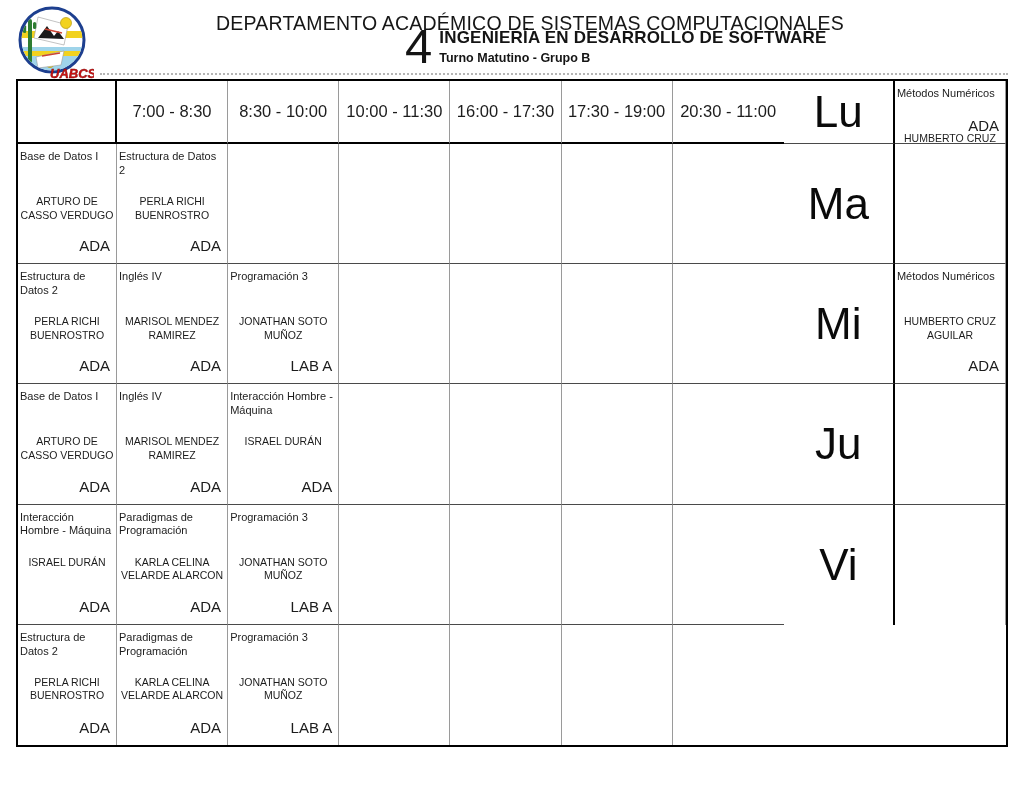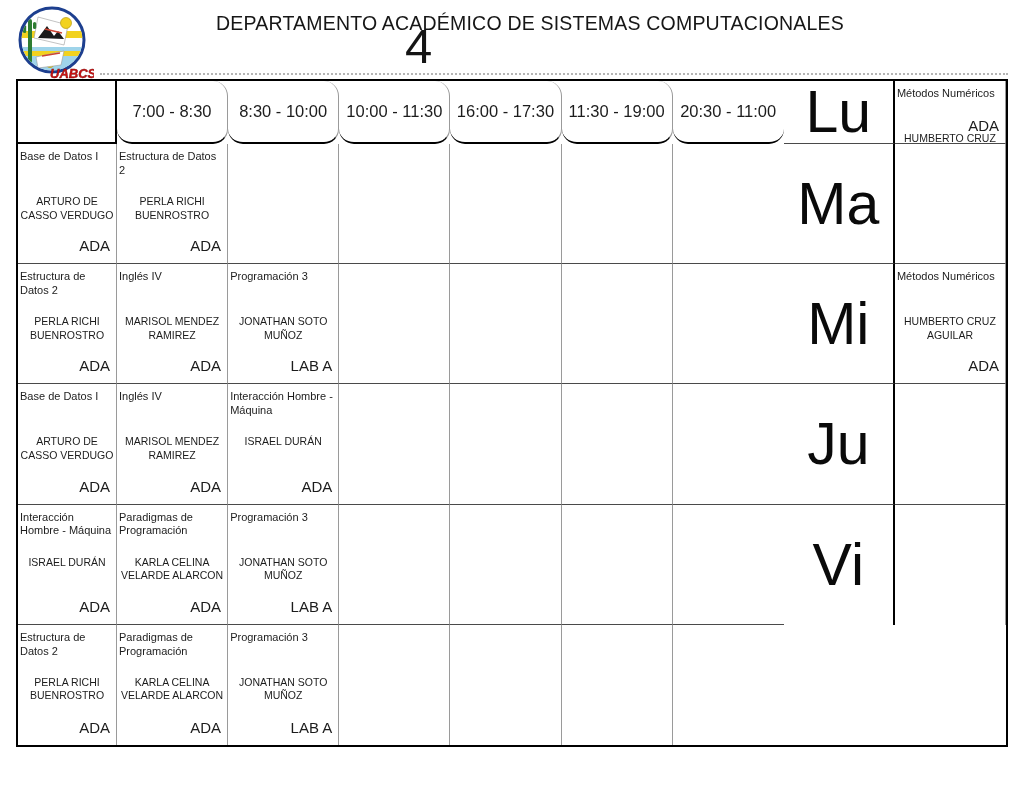--- a/index.html
+++ b/index.html
@@ -29,23 +29,23 @@
     grid-template-columns:99px repeat(8, 1fr);
     grid-template-rows:63px repeat(5, 1fr); }
   .cell { position:relative; background:#fff;
     border-right:1px solid #9a9a9a; border-bottom:1px solid #4a4a4a; }
   .cell.last-col { border-right:none; }
   .cell.last-row { border-bottom:none; }
   .cell.thick-right { border-right:2.5px solid #000; }
   .cell.thick-bottom { border-bottom:2.5px solid #000; }
 
   .time-cell { display:flex; align-items:center; justify-content:center;
-    font-size:16.5px; color:#1c1c1c; white-space:nowrap;border-radius:15px; }
+    font-size:16.5px; color:#1c1c1c; white-space:nowrap; }
   .day-cell { display:flex; align-items:center; justify-content:center;
-    font-size:59px; color:#0a0a0a; }
+    font-size:44px; color:#0a0a0a; }
 
   .course { position:absolute; top:6px; left:2px; right:2px;
     text-align:left; font-size:11px; line-height:1.25; color:#1c1c1c; }
   .teacher { position:absolute; top:51px; left:2px; right:2px;
     text-align:center; font-size:10.5px; line-height:1.3; color:#1c1c1c; }
   .room { position:absolute; bottom:9px; right:6px;
     font-size:15px; color:#1c1c1c; }
 </style>
 </head>
 <body>
@@ -72,32 +72,36 @@
       <line x1="31" y1="24" x2="48" y2="28" stroke="#cc4433" stroke-width="1.4"></line>
       <line x1="28" y1="51" x2="46" y2="48" stroke="#cc4433" stroke-width="1.4"></line>
     </g>
     <text x="36" y="73" font-size="13" font-style="italic" font-weight="bold" fill="#cc1111" stroke="#7a0a0a" stroke-width="0.4" font-family="Liberation Sans, sans-serif">UABCS</text>
   </svg>
 
   <div class="dept-title">DEPARTAMENTO ACADÉMICO DE SISTEMAS COMPUTACIONALES</div>
 
   <div class="program-block">
     <div class="sem-num">4</div>
+    <div class="program-lines">
+      <div class="program-name">INGENIERÍA EN DESARROLLO DE SOFTWARE</div>
+      <div class="group-name">Turno Matutino - Grupo B</div>
+    </div>
   </div>
 
   <div class="period">PERIODO: 2026-I</div>
   <div class="header-rule"></div>
 
   <div class="sched" id="sched">
       <div class="cell thick-right thick-bottom"></div>
       <div class="cell time-cell thick-bottom">7:00 - 8:30</div>
       <div class="cell time-cell thick-bottom">8:30 - 10:00</div>
       <div class="cell time-cell thick-bottom">10:00 - 11:30</div>
       <div class="cell time-cell thick-bottom">16:00 - 17:30</div>
-      <div class="cell time-cell thick-bottom">11:30 - 19:00</div>
+      <div class="cell time-cell thick-bottom">17:30 - 19:00</div>
       <div class="cell time-cell thick-bottom last-col">20:30 - 11:00</div>
       <div class="cell day-cell thick-right">Lu</div>
       <div class="cell ">
         <div class="course">Métodos Numéricos</div>
         <div class="teacher">HUMBERTO CRUZ AGUILAR</div>
         <div class="room">ADA</div>
       </div>
       <div class="cell ">
         <div class="course">Base de Datos I</div>
         <div class="teacher">ARTURO DE CASSO VERDUGO</div>

